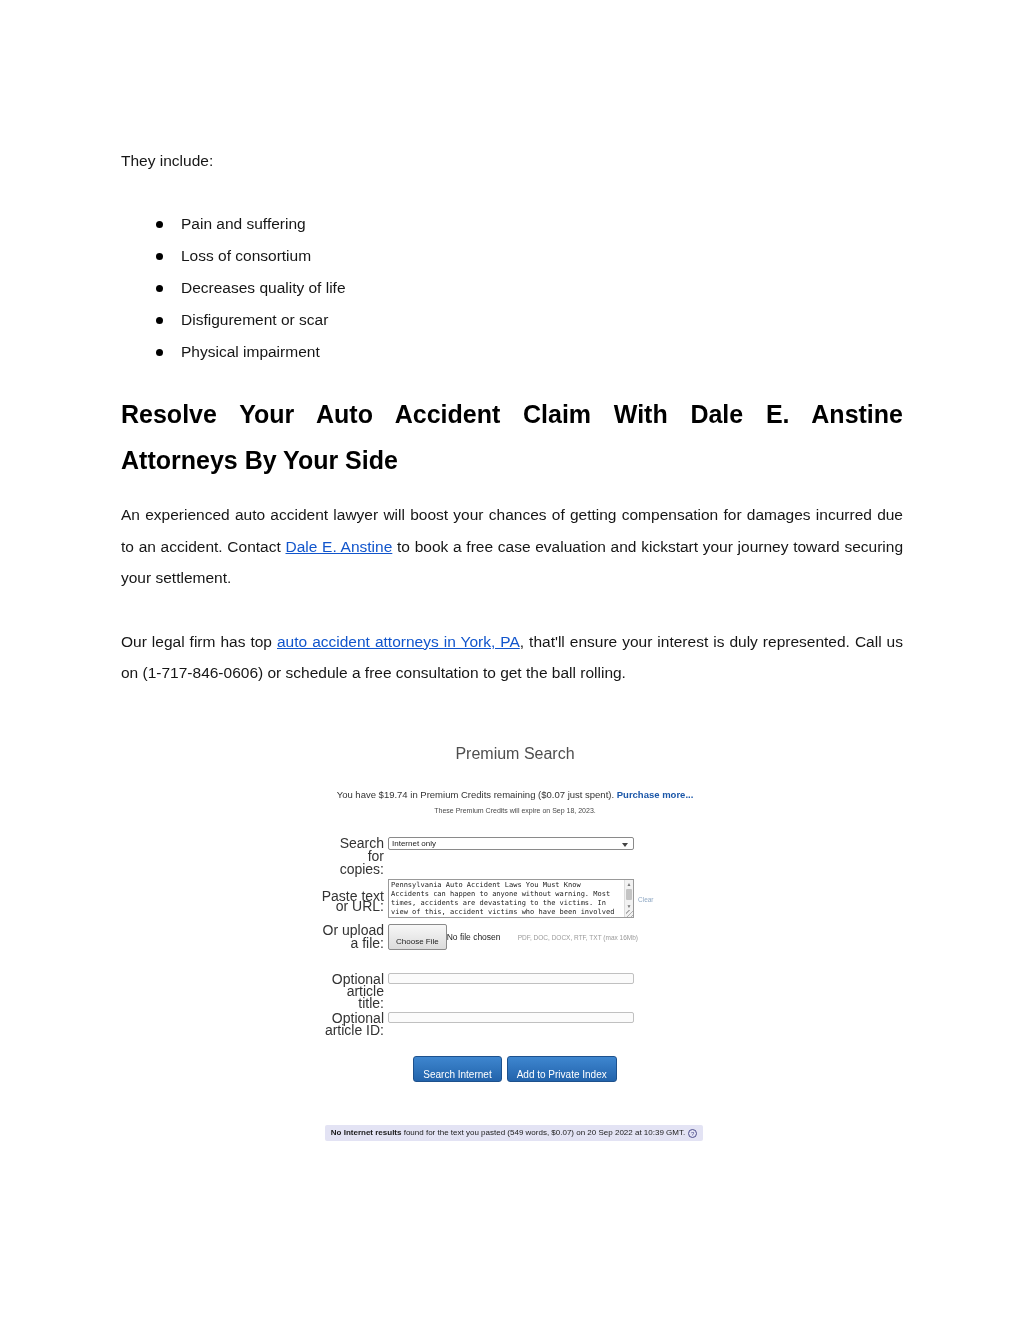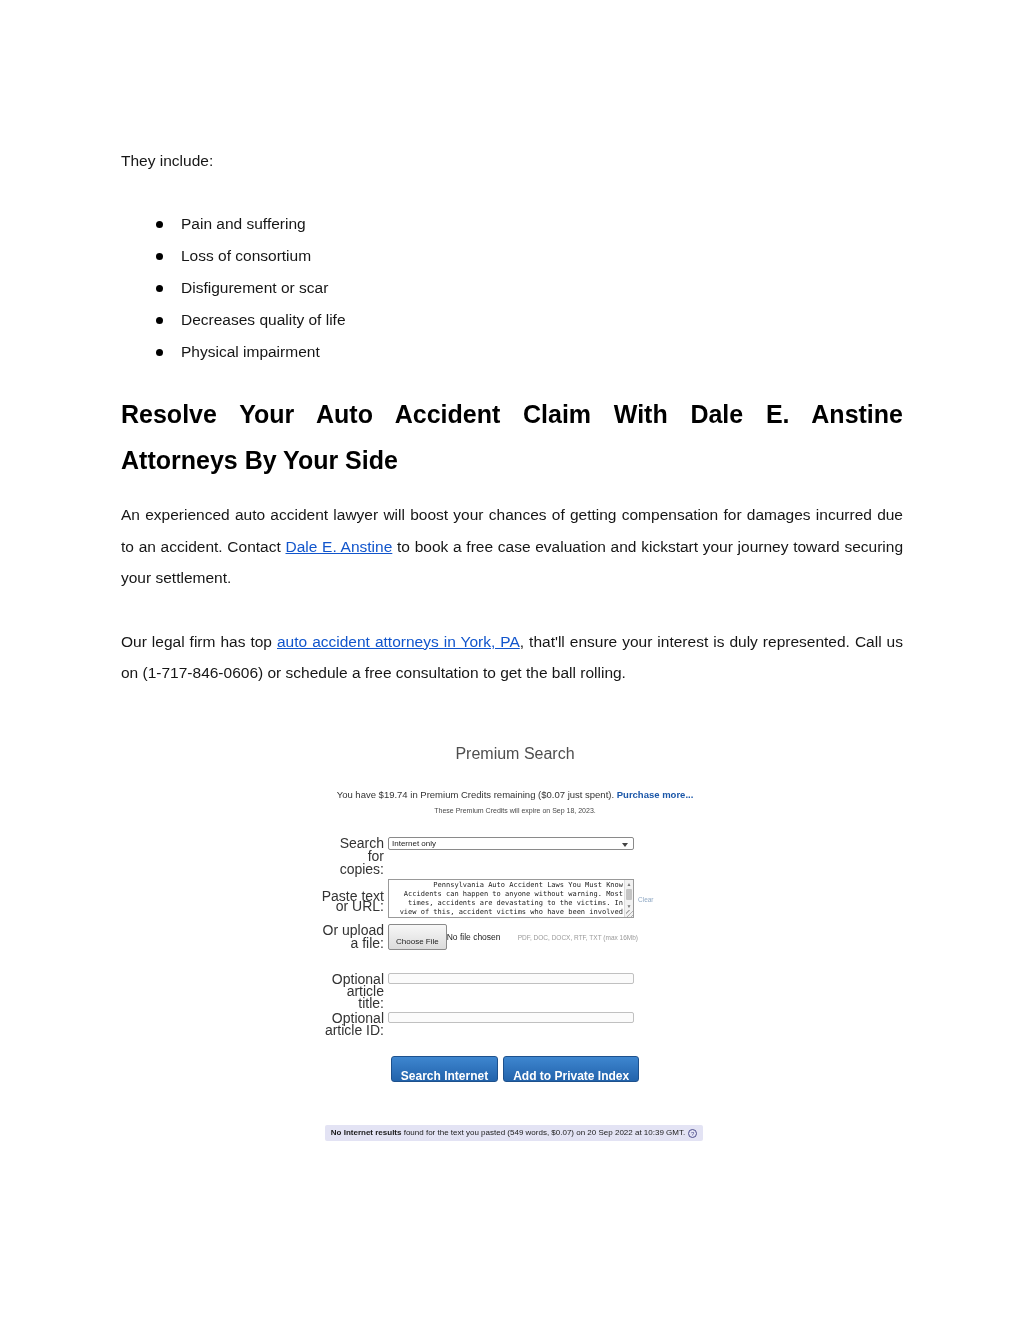--- a/index.html
+++ b/index.html
@@ -31,21 +31,21 @@
   .ps-label { flex:none; width:68px; text-align:right; font-size:14px; color:#333; padding-right:4px; line-height:13px; }
   .ps-select { position:relative; width:246px; height:13px; border:1px solid #8a8a8a; border-radius:2px;
                background:#fff; font-size:8px; line-height:11px; padding:0 12px 0 3px; color:#222; cursor:pointer; }
   .chevron { position:absolute; right:5px; top:5px; width:0; height:0;
              border-left:3px solid transparent; border-right:3px solid transparent; border-top:4px solid #444; }
 
   .ps-textwrap { position:relative; width:246px; height:39px; border:1px solid #999; background:#fff; }
   .ps-label.paste { padding-top:12px; line-height:10px; }
   .ps-text { position:absolute; left:2px; top:1px; right:10px; bottom:1px; overflow:hidden;
              font-family:"DejaVu Sans Mono", monospace; font-size:7px; line-height:9px;
-             white-space:pre-wrap; color:#222;text-align:right; }
+             white-space:pre-wrap; color:#222; }
   .ps-scroll { position:absolute; right:0; top:0; bottom:0; width:9px; background:#f2f2f2; border-left:1px solid #ddd; }
   .sc-up, .sc-down { position:absolute; left:0; width:8px; height:8px; font-size:5px; line-height:8px;
                      text-align:center; color:#777; cursor:pointer; }
   .sc-up { top:0; }
   .sc-down { bottom:7px; }
   .sc-thumb { position:absolute; left:1px; top:9px; width:6px; height:11px; background:#c4c4c4; border-radius:1px; cursor:pointer; }
   .sc-grip { position:absolute; right:0; bottom:0; width:7px; height:7px; cursor:nwse-resize;
              background:repeating-linear-gradient(135deg, transparent 0 2px, #b0b0b0 2px 3px); }
   .clear-link { font-size:6.5px; color:#8fa8c4; margin-left:4px; padding-top:17px; cursor:pointer; }
 
@@ -56,21 +56,21 @@
   .no-file { font-size:8.5px; color:#222; }
   .file-note { margin-left:auto; margin-right:72px; font-size:6.5px; color:#9a9a9a; }
 
   .ps-row.opt1 { margin-top:23px; }
   .ps-row.opt2 { margin-top:2px; }
   .ps-row.opt .ps-label { line-height:12px; }
   .ps-input { width:246px; height:11px; border:1px solid #c0c0c0; border-radius:2px; background:#fbfbfb;
               font-size:8px; padding:0 3px; color:#222; outline:none; }
 
   .ps-buttons { margin-top:20px; display:flex; justify-content:center; gap:5px; }
-  .ps-btn { font-family:"Liberation Sans", sans-serif; font-size:12px; font-weight:bold; color:#fff;
+  .ps-btn { font-family:"Liberation Sans", sans-serif; font-size:10px; font-weight:normal; color:#fff;
             height:18px; padding:12px 9px; border:1px solid #1d518d; border-radius:3px;
             background:linear-gradient(#3e86cf,#2263ab); cursor:pointer; }
 
   .ps-result { margin:43px 0 0 5px; width:378px; height:16px; line-height:16px; background:#e3e3f4;
                border-radius:2px; text-align:center; font-size:8px; color:#1a1a1a; }
   .ps-result b { font-weight:bold; }
   .help-icon { display:inline-block; width:9px; height:9px; line-height:8px; border:1px solid #4c4c8a;
                border-radius:50%; color:#4c4c8a; font-size:6px; text-align:center; vertical-align:-1px;
                margin-left:3px; cursor:pointer; }
 </style>
@@ -87,25 +87,25 @@
       <li>
         <span class="bullet-dot"></span>
         <span>Pain and suffering</span>
       </li>
       <li>
         <span class="bullet-dot"></span>
         <span>Loss of consortium</span>
       </li>
       <li>
         <span class="bullet-dot"></span>
-        <span>Disfigurement or scar</span>
+        <span>Decreases quality of life</span>
       </li>
       <li>
         <span class="bullet-dot"></span>
-        <span>Decreases quality of life</span>
+        <span>Disfigurement or scar</span>
       </li>
       <li>
         <span class="bullet-dot"></span>
         <span>Physical impairment</span>
       </li>
     </ul>
 
     <h1>
       <span class="h1-line1">Resolve Your Auto Accident Claim With Dale E. Anstine</span>
       <span class="h1-line2">Attorneys By Your Side</span>

